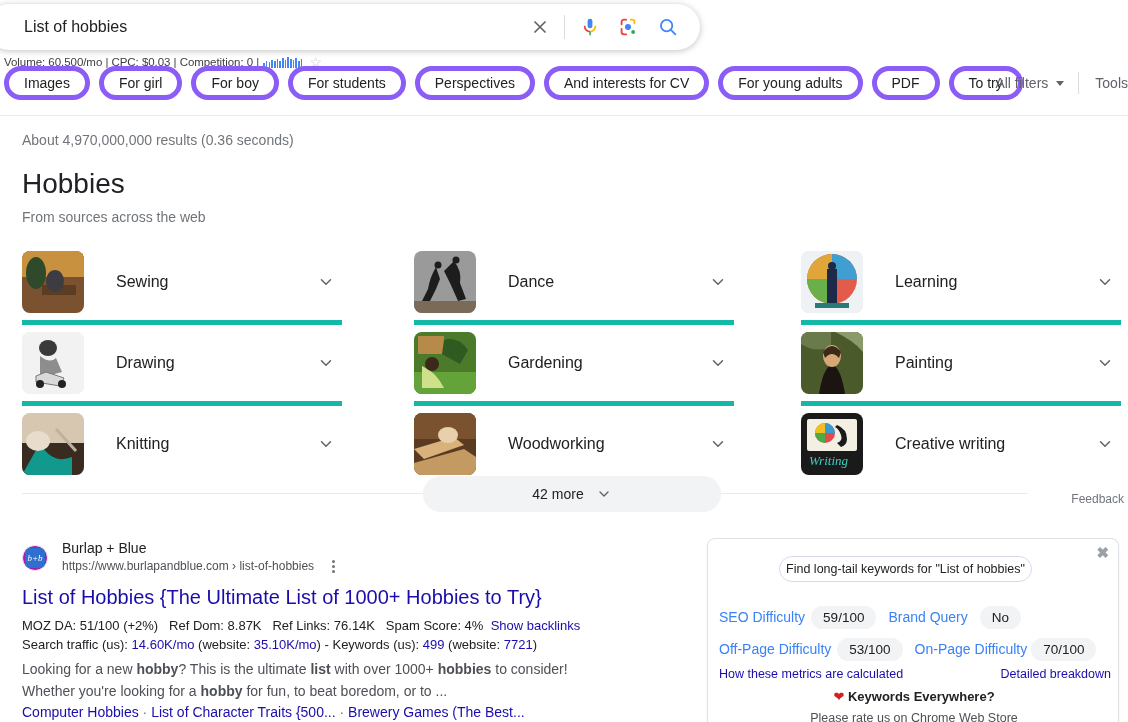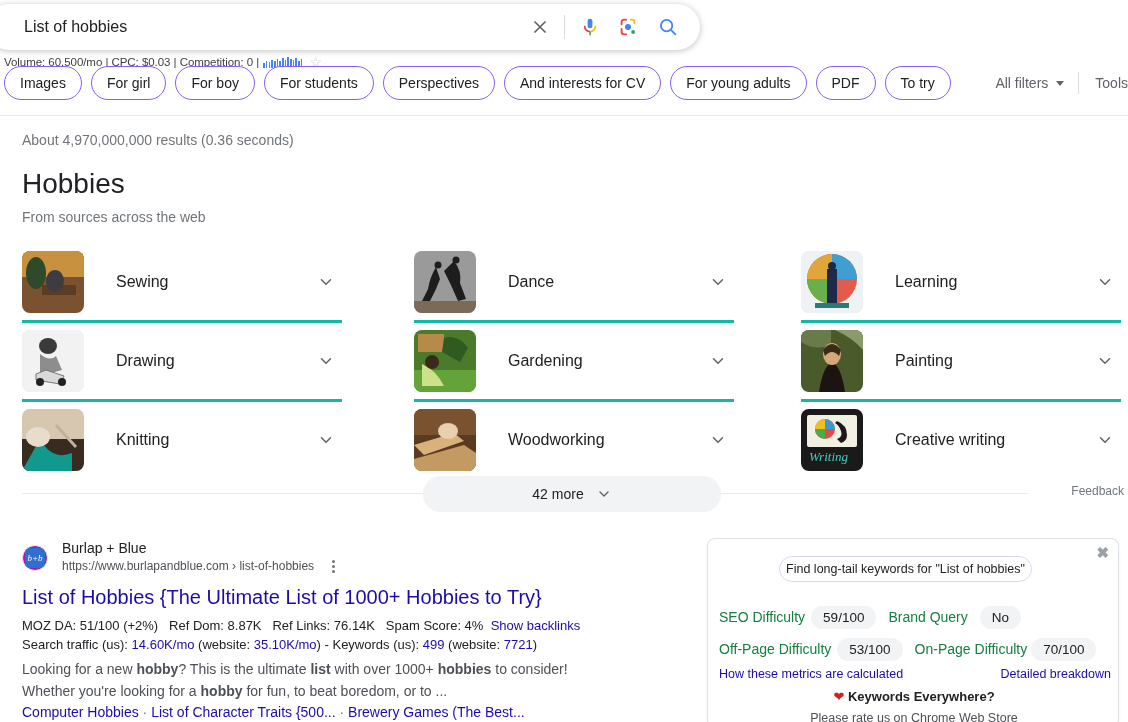--- a/index.html
+++ b/index.html
@@ -51,21 +51,21 @@
   .ke-star { color: #c4c7c5; font-size: 14px; margin-left: 2px; }
 
   
   .chips {
     position: absolute; left: 0; top: 66px;
     width: 1128px; height: 34px;
     display: flex; align-items: center;
   }
   .chip {
     height: 34px; padding: 0 15px;
-    border: 1px solid #8b5cf6; border-radius: 18px;
+    border: 5px solid #8b5cf6; border-radius: 18px;
     display: flex; align-items: center; justify-content: center;
     font-size: 14px; color: #202124; background: #fff;
     margin-right: 9px; white-space: nowrap; cursor: pointer;
   }
   .chip:first-child { margin-left: 4px; }
   .chips-right {
     position: absolute; right: 0; top: 0; height: 34px;
     display: flex; align-items: center; font-size: 14px; color: #5f6368;
   }
   .allfilters { display: flex; align-items: center; cursor: pointer; padding-right: 14px; }
@@ -103,21 +103,21 @@
     width: 1102px;
     display: grid;
     grid-template-columns: 320px 72px 320px 67px 320px;
   }
   .col { display: flex; flex-direction: column; }
   .hcard {
     display: flex; align-items: center;
     height: 62px; margin: 7px 0 7px 0;
     cursor: pointer;
   }
-  .hrow { border-bottom: 3px solid #14b8a6; }
+  .hrow { border-bottom: 5px solid #14b8a6; }
   .hrow:last-child { border-bottom: 0; }
   .thumb {
     width: 62px; height: 62px; border-radius: 8px; flex: 0 0 62px;
     overflow: hidden; position: relative; background: #e8eaed;
   }
   .thumb svg { display: block; width: 62px; height: 62px; }
   .hname { flex: 1; font-size: 16px; color: #202124; padding-left: 32px; }
   .chev { width: 24px; height: 24px; margin-right: 4px;
           display: flex; align-items: center; justify-content: center; }
   .chev svg { stroke: #5f6368; }
@@ -127,21 +127,21 @@
   .moreline { position: absolute; left: 0; top: 17px; width: 1006px; height: 1px; background: #ebebeb; }
   .morebtn {
     position: absolute; left: 401px; top: 0;
     width: 298px; height: 36px; border-radius: 18px;
     background: #f1f3f4;
     display: flex; align-items: center; justify-content: center;
     font-size: 14px; color: #202124; cursor: pointer;
   }
   .morebtn .mchev { margin-left: 12px; display: flex; }
   .feedback {
-    position: absolute; right: 0; top: 8px;
+    position: absolute; right: 0; top: 16px;
     font-size: 12px; color: #70757a; cursor: pointer;
   }
 
   
   .result { position: absolute; left: 22px; top: 540px; width: 660px; }
   .rhead { display: flex; align-items: center; }
   .favicon {
     width: 26px; height: 26px; border-radius: 50%;
     background: #a21caf; border: 1px solid #ecedef;
     display: flex; align-items: center; justify-content: center;
@@ -189,21 +189,21 @@
   }
   .ke-pill {
     position: absolute; left: 71px; top: 17px;
     width: 253px; height: 26px; border-radius: 14px;
     border: 1px solid #d7d9ef; background: #fff;
     display: flex; align-items: center; justify-content: center;
     font-size: 12.5px; color: #202124; cursor: pointer;
   }
   .ke-metrics { position: absolute; left: 11px; top: 62px; width: 392px; }
   .ke-row { display: flex; align-items: center; height: 32px; }
-  .ke-lab { font-size: 14px; color: #15803d; }
+  .ke-lab { font-size: 14px; color: #3b82f6; }
   .ke-val {
     background: #f1f3f4; border-radius: 12px; height: 23px; padding: 0 12px;
     display: flex; align-items: center; justify-content: center;
     font-size: 13.5px; color: #202124; margin: 0 6px;
   }
   .ke-links {
     position: absolute; left: 11px; top: 128px; width: 392px;
     display: flex; justify-content: space-between;
     font-size: 12.5px; color: #1a0dab;
   }

